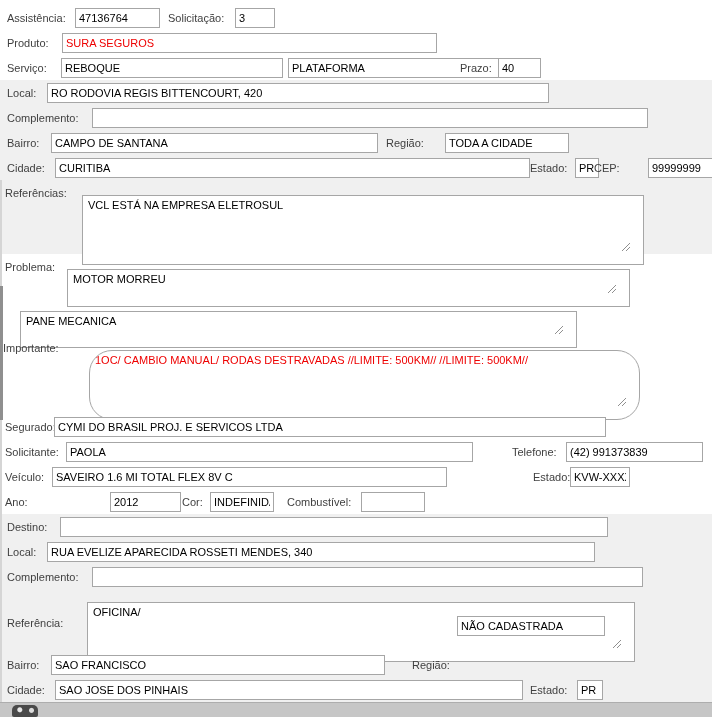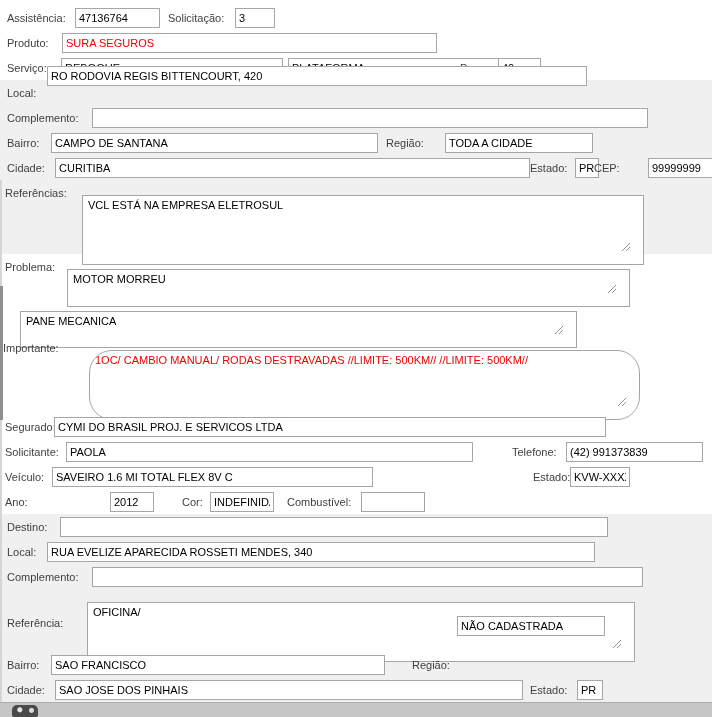--- a/index.html
+++ b/index.html
@@ -65,29 +65,29 @@
   <span class="lbl" style="left:7px;top:33px;">Produto:</span>
   <input class="inp red" style="left: 62px; top: 33px; width: 375px;" value="SURA SEGUROS">
 
   <span class="lbl" style="left:7px;top:58px;">Serviço:</span>
   <input class="inp" style="left: 61px; top: 58px; width: 222px;" value="REBOQUE">
   <input class="inp" style="left: 288px; top: 58px; width: 222px;" value="PLATAFORMA">
   <span class="lbl" style="left:460px;top:58px;">Prazo:</span>
   <input class="inp" style="left: 498px; top: 58px; width: 43px;" value="40">
 
   <span class="lbl" style="left:7px;top:83px;">Local:</span>
-  <input class="inp" style="left: 47px; top: 66px; width: 540px;" value="RO RODOVIA REGIS BITTENCOURT, 420">
+  <input class="inp" style="left: 47px; top: 83px; width: 502px;" value="RO RODOVIA REGIS BITTENCOURT, 420">
 
   <span class="lbl" style="left:7px;top:108px;">Complemento:</span>
   <input class="inp" style="left: 92px; top: 108px; width: 556px;" value="">
 
   <span class="lbl" style="left:7px;top:133px;">Bairro:</span>
   <input class="inp" style="left: 51px; top: 133px; width: 327px;" value="CAMPO DE SANTANA">
   <span class="lbl" style="left:386px;top:133px;">Região:</span>
-  <input class="inp" style="left: 445px; top: 133px; width: 148px;" value="TODA A CIDADE">
+  <input class="inp" style="left: 445px; top: 133px; width: 124px;" value="TODA A CIDADE">
 
   <span class="lbl" style="left:7px;top:158px;">Cidade:</span>
   <input class="inp" style="left: 55px; top: 158px; width: 475px;" value="CURITIBA">
   <span class="lbl" style="left:530px;top:158px;">Estado:</span>
   <input class="inp" style="left: 575px; top: 158px; width: 24px;" value="PR">
   <span class="lbl" style="left:594px;top:158px;">CEP:</span>
   <input class="inp" style="left: 648px; top: 158px; width: 66px;" value="99999999">
 
   <span class="lbl" style="left:5px;top:183px;">Referências:</span>
   <textarea class="ta" style="left: 70px; top: 183px; width: 562px; height: 70px;">VCL ESTÁ NA EMPRESA ELETROSUL</textarea>
@@ -106,26 +106,26 @@
 
   <span class="lbl" style="left:5px;top:417px;">Segurado:</span>
   <input class="inp" style="left: 54px; top: 417px; width: 552px;" value="CYMI DO BRASIL PROJ. E SERVICOS LTDA">
 
   <span class="lbl" style="left:5px;top:442px;">Solicitante:</span>
   <input class="inp" style="left: 66px; top: 442px; width: 407px;" value="PAOLA">
   <span class="lbl" style="left:512px;top:442px;">Telefone:</span>
   <input class="inp" style="left: 566px; top: 442px; width: 137px;" value="(42) 991373839">
 
   <span class="lbl" style="left:5px;top:467px;">Veículo:</span>
-  <input class="inp" style="left: 52px; top: 467px; width: 321px;" value="SAVEIRO 1.6 MI TOTAL FLEX 8V C">
+  <input class="inp" style="left: 52px; top: 467px; width: 395px;" value="SAVEIRO 1.6 MI TOTAL FLEX 8V C">
   <span class="lbl" style="left:533px;top:467px;">Estado:</span>
   <input class="inp" style="left: 570px; top: 467px; width: 60px;" value="KVW-XXXX">
 
   <span class="lbl" style="left:5px;top:492px;">Ano:</span>
-  <input class="inp" style="left: 110px; top: 492px; width: 44px;" value="2012">
+  <input class="inp" style="left: 110px; top: 492px; width: 71px;" value="2012">
   <span class="lbl" style="left:182px;top:492px;">Cor:</span>
   <input class="inp" style="left: 210px; top: 492px; width: 64px;" value="INDEFINIDA">
   <span class="lbl" style="left:287px;top:492px;">Combustível:</span>
   <input class="inp" style="left: 361px; top: 492px; width: 64px;" value="">
 
   <span class="lbl" style="left:7px;top:517px;">Destino:</span>
   <input class="inp" style="left: 60px; top: 517px; width: 548px;" value="">
 
   <span class="lbl" style="left:7px;top:542px;">Local:</span>
   <input class="inp" style="left: 47px; top: 542px; width: 548px;" value="RUA EVELIZE APARECIDA ROSSETI MENDES, 340">

